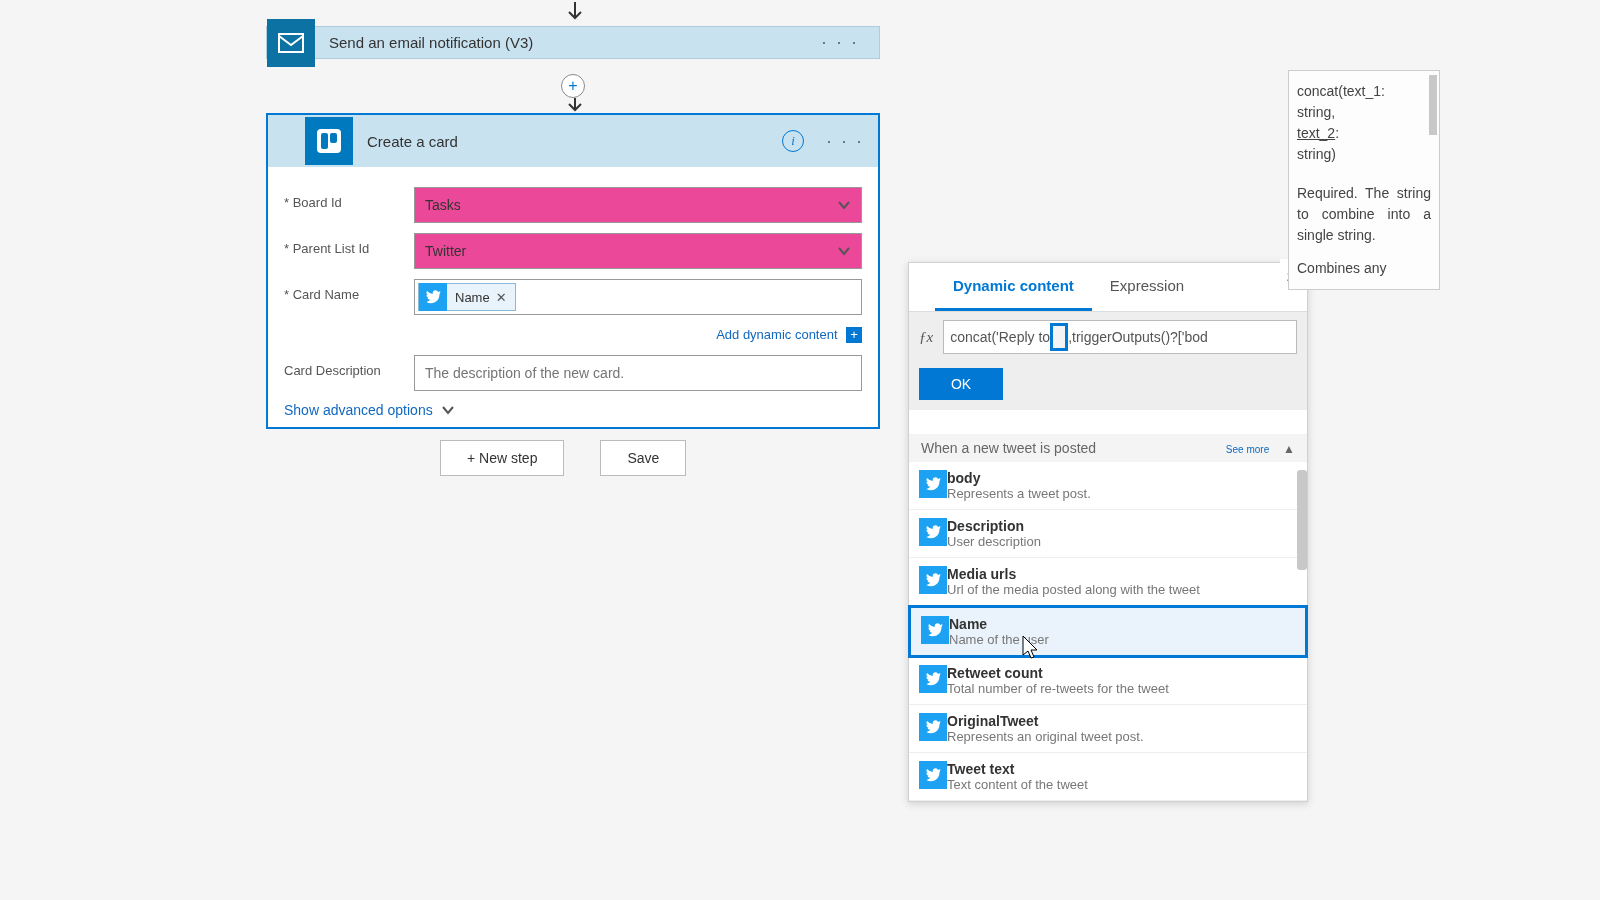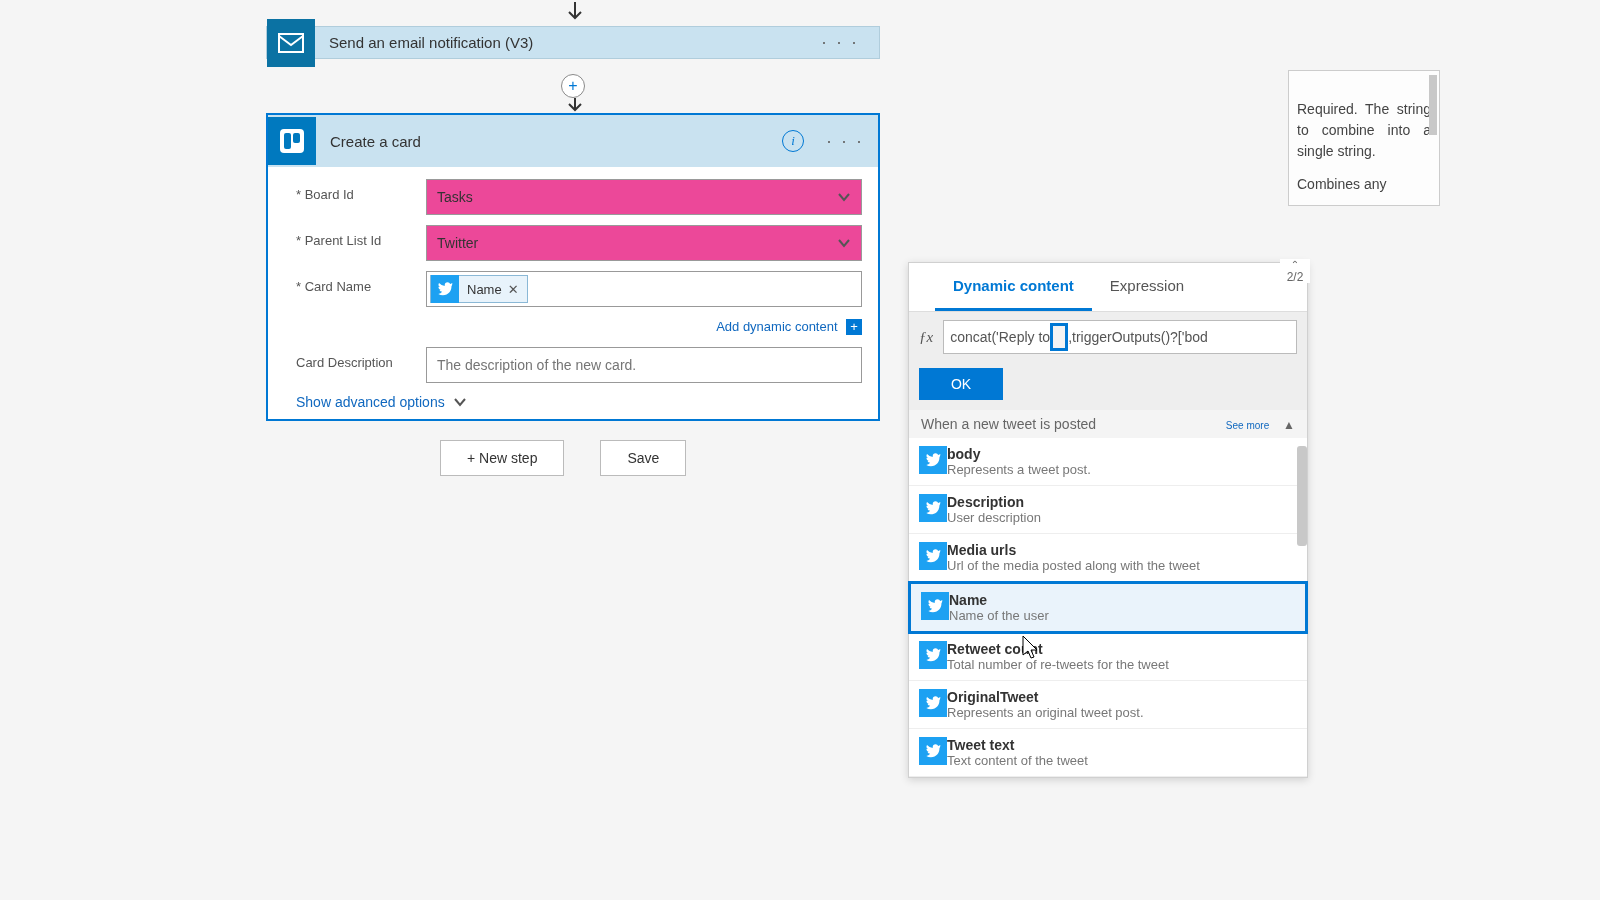--- a/index.html
+++ b/index.html
@@ -18,38 +18,38 @@
     width: 48px; height: 48px; background: #0b72a3; display: flex; align-items: center; justify-content: center; margin-left:0;
   }
   .email-title { margin-left: 14px; color: #333; font-size: 15px; }
   .email-menu { margin-left: auto; margin-right: 20px; color: #666; letter-spacing: 2px; cursor: pointer; font-size:18px; }
 
   
   .create-card {
     position: absolute; left: 266px; top: 113px; width: 614px; border: 2px solid #0078d4; background: #fff;
   }
   .create-header {
-    height: 52px; background: #c9e2f0; display: flex; align-items: center; padding-right: 14px;
+    height: 52px; background: #c9e2f0; display: flex; align-items: center; padding-right: 14px; padding-left: 37px;
   }
   .create-icon-box {
     width: 48px; height: 48px; background: #0079bf; display: flex; align-items: center; justify-content: center;
   }
   .trello-glyph {
     width: 24px; height: 24px; background: #fff; border-radius: 4px; position: relative;
   }
   .trello-glyph::before, .trello-glyph::after {
     content: ""; position: absolute; background: #0079bf; border-radius: 2px; top: 4px; width: 7px;
   }
   .trello-glyph::before { left: 4px; height: 16px; }
   .trello-glyph::after { right: 4px; height: 10px; }
   .create-title { margin-left: 14px; color: #333; font-size: 15px; }
   .create-hdr-icons { margin-left: auto; display: flex; align-items: center; gap: 22px; }
   .info-circle { width: 22px; height: 22px; border: 1.5px solid #0078d4; border-radius: 50%; display:flex; align-items:center; justify-content:center; color:#0078d4; font-size:13px; font-style: italic; font-family: Georgia, serif; }
 
-  .form-body { padding: 12px 16px 8px 16px; margin-left: 12px; }
+  .form-body { padding: 20px 16px 8px 16px; }
   .row { display: flex; align-items: flex-start; margin-bottom: 10px; }
   .row label { width: 130px; font-size: 13px; color: #555; padding-top:8px; }
   .req::before { content: "* "; color: #555; }
   .field { flex: 1; position: relative; }
   .select-box {
     border: 1px solid #999; height: 36px; display: flex; align-items: center; padding: 0 10px; justify-content: space-between; background:#ec4899;
   }
   .select-box span { font-size: 14px; color: #333; }
   .chevron { width:14px; height:14px; stroke:#555; stroke-width:2; fill:none; }
   .token-box { border: 1px solid #999; min-height: 36px; display:flex; align-items:center; padding: 3px; background:#fff; }
@@ -72,21 +72,21 @@
   .dc-panel { position:absolute; left:908px; top:262px; width:400px; background:#fff; border:1px solid #d0d0d0; box-shadow:0 2px 8px rgba(0,0,0,.15); }
   .dc-tabs { display:flex; border-bottom:1px solid #ddd; }
   .dc-tab { padding:14px 18px; font-size:15px; color:#555; cursor:pointer; }
   .dc-tab.active { color:#0078d4; border-bottom:3px solid #0078d4; font-weight:600;margin-left:26px; }
   .fx-row { display:flex; align-items:center; background:#eee; padding:8px 10px; gap:10px; }
   .fx-label { font-style:italic; font-family:Georgia, serif; color:#555; font-size:15px; }
   .fx-input-wrap { flex:1; background:#fff; border:1px solid #bbb; height:34px; display:flex; align-items:center; padding:0 6px; font-family: Consolas, monospace; font-size:14px; color:#555; position:relative; overflow:hidden; white-space:nowrap;}
   .fx-cursor-box { display:inline-block; border:3px solid #0078d4; width:18px; height:28px; vertical-align:middle; background:#f4f4f4;}
   .ok-row { background:#eee; padding: 6px 10px 10px 10px; }
   .ok-btn { background:#0078d4; color:#fff; border:none; height:32px; width:84px; font-size:14px; cursor:pointer; }
-  .trigger-row { background:#f4f4f4; display:flex; align-items:center; justify-content:space-between; padding:6px 12px; font-size:14px; color:#666; }
+  .trigger-row { background:#f4f4f4; display:flex; align-items:center; justify-content:space-between; padding:6px 12px; font-size:14px; color:#666;margin-top:24px; }
   .see-more { color:#1068bf; font-size:10px; cursor:pointer; }
   .collapse-arrow { font-size:12px; color:#666; margin-left:10px; }
   .dc-list { max-height: 360px; overflow: visible; position:relative; }
   .dc-item { display:flex; align-items:flex-start; padding:8px 10px; border-bottom:1px solid #eee; cursor:pointer; background:#fff;}
   .dc-item.highlight { background:#eaf3fb; border:3px solid #0078d4; margin:-1px; position:relative; z-index:2;}
   .tw-sq { width:28px; height:28px; background:#1da1f2; display:flex; align-items:center; justify-content:center; flex-shrink:0;}
   .dc-texts { display:flex; flex-direction:column; }
   .dc-name { font-size:14px; color:#333; font-weight:bold; }
   .dc-desc { font-size:13px; color:#777; }
   .scrollbar-stub { position:absolute; right:0; top:8px; width:10px; height:100px; background:#c8c8c8; border-radius:3px;}
@@ -320,19 +320,25 @@
       <div class="dc-texts">
           <span class="dc-name">Tweet text</span>
           <span class="dc-desc">Text content of the tweet</span>
         </div>
     </div>
   </div>
 </div>
 
 <div class="tooltip-box">
   <div class="tooltip-scroll"></div>
+  <div class="sig">
+    <span>concat(text_1:</span><br>
+    <span>string,</span><br>
+    <span class="under">text_2</span><span>:</span><br>
+    <span>string)</span>
+  </div>
   <div class="desc">Required. The string to combine into a single string.</div>
   <div class="desc" style="margin-top:12px">Combines any</div>
 </div>
 
 <svg class="cursor-img" style="left:1020px; top:635px;" viewBox="0 0 20 26">
   <path d="M3 1 L3 20 L8 16 L11 23 L14 22 L11 15 L17 15 Z" fill="#fff" stroke="#000" stroke-width="1"></path>
 </svg>
 
 </body></html>

